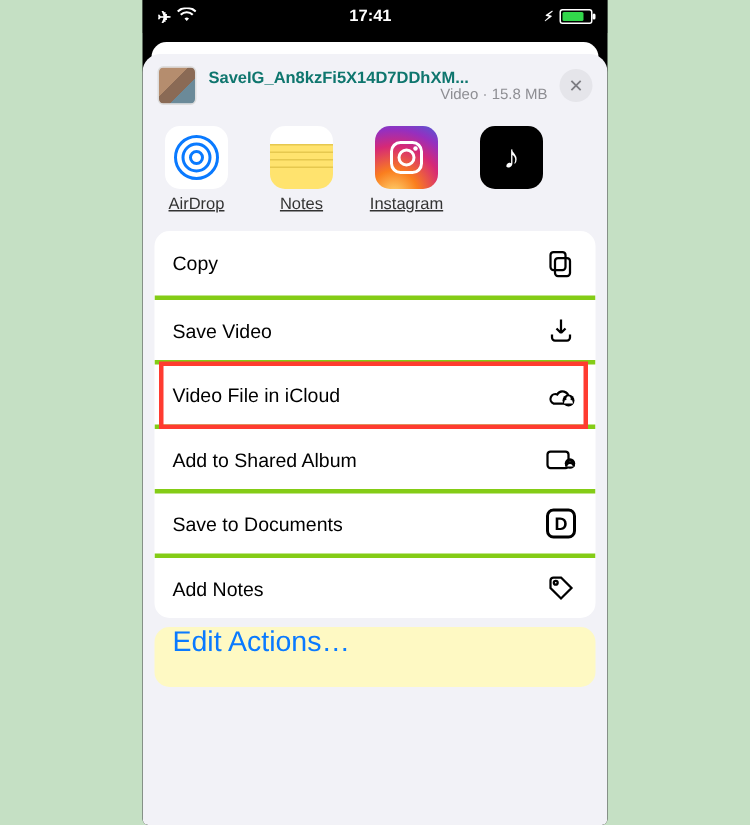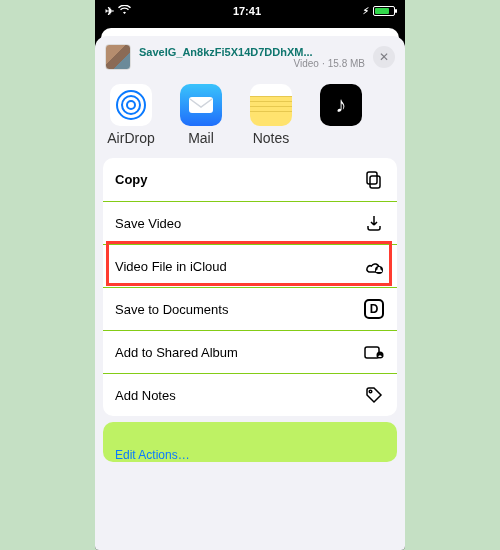--- a/index.html
+++ b/index.html
@@ -38,46 +38,46 @@
     width:22px; height:22px; border-radius:11px; background:#e5e5ea;
     display:flex; align-items:center; justify-content:center; color:#7c7c82; font-size:12px;
   }
   .apps-row {
     display:flex; padding:6px 8px 10px 8px; gap:14px; overflow:hidden;
   }
   .app { width:56px; display:flex; flex-direction:column; align-items:center; gap:4px; flex:none; }
   .app .icon {
     width:42px; height:42px; border-radius:10px; display:flex; align-items:center; justify-content:center;
   }
-  .app .label { font-size:14px; color:#333; text-align:center; white-space:nowrap; }
+  .app .label { font-size:11px; color:#333; text-align:center; white-space:nowrap;text-decoration:underline; }
   .airdrop { position:relative; }
   .airdrop svg { display:block; }
   .mail { background:linear-gradient(#3ac3fb,#1f6efb); }
   .notes { background:linear-gradient(#fff 0 28%,#ffe36e 28% 100%); position:relative; }
   .notes::before { content:""; position:absolute; left:0; right:0; top:28%; height:1px; background:#e6c84f; box-shadow:0 5px 0 #e6c84f,0 10px 0 #e6c84f,0 15px 0 #e6c84f; }
   .insta { background:radial-gradient(circle at 30% 110%,#feda75 0%,#fa7e1e 30%,#d62976 60%,#962fbf 80%,#4f5bd5 100%); }
   .insta svg { display:block; }
   .tiktok { background:#000; color:#fff; font-weight:800; font-size:22px; display:flex; align-items:center; justify-content:center; }
   .actions {
     background:#fff; margin:2px 8px 0 8px; border-radius:10px; overflow:hidden;
   }
   .action {
     display:flex; align-items:center; justify-content:space-between;
     padding:0 12px; height:43px; font-size:13px; color:#000;
-    border-top:1px solid #84cc16; position:relative;
-  }
-  .action:first-child { border-top:none;font-weight:bold; }
+    border-top:3px solid #84cc16; position:relative;
+  }
+  .action:first-child { border-top:none; }
   .action .ic { width:22px; height:22px; display:flex; align-items:center; justify-content:center; }
   .highlight {
     position:absolute; left:106px; top:241px; width:286px; height:45px;
     border:3px solid #ff3b30; pointer-events:none;
   }
   .edit-actions {
-    margin:6px 8px; height:40px; background:#bef264; border-radius:10px;
-    display:flex; align-items:flex-end; padding:0 12px; font-size:12px; color:#0a7aff;
+    margin:6px 8px; height:40px; background:#fef9c3; border-radius:10px;
+    display:flex; align-items:flex-start; padding:0 12px; font-size:19px; color:#0a7aff;
   }
   .doc-icon { width:20px; height:20px; border-radius:5px; border:2px solid #000; display:flex; align-items:center; justify-content:center; font-weight:900; font-size:12px; }
 </style>
 </head>
 <body>
 
 <div class="phone">
 
   <div class="statusbar">
     <div class="status-left">
@@ -121,31 +121,32 @@
               <g fill="none" stroke="#0a7aff" stroke-width="2">
                 <circle cx="17" cy="17" r="4"></circle>
                 <circle cx="17" cy="17" r="9"></circle>
                 <circle cx="17" cy="17" r="14"></circle>
               </g>
             </svg>
         </div>
         <div class="label">AirDrop</div>
       </div>
       <div class="app">
-        <div class="icon mail">
-          <svg width="26" height="18" viewBox="0 0 26 18">
-              <rect x="1" y="1" width="24" height="16" rx="3" fill="#fff"></rect>
-              <path d="M2 3l11 8L24 3" stroke="#cfd4db" stroke-width="1.5" fill="none"></path>
-            </svg>
-        </div>
-        <div class="label">Mail</div>
-      </div>
-      <div class="app">
         <div class="icon notes"></div>
         <div class="label">Notes</div>
+      </div>
+      <div class="app">
+        <div class="icon insta">
+          <svg width="26" height="26" viewBox="0 0 26 26">
+              <rect x="3" y="3" width="20" height="20" rx="6" fill="none" stroke="#fff" stroke-width="2"></rect>
+              <circle cx="13" cy="13" r="5" fill="none" stroke="#fff" stroke-width="2"></circle>
+              <circle cx="19" cy="7" r="1.5" fill="#fff"></circle>
+            </svg>
+        </div>
+        <div class="label">Instagram</div>
       </div>
       <div class="app" style="margin-right:-30px;">
         <div class="icon tiktok">♪</div>
 
       </div>
     </div>
 
     <div class="actions">
       <div class="action">
         <span>Copy</span>
@@ -170,37 +171,37 @@
         <span class="ic">
           <svg width="20" height="18" viewBox="0 0 20 18" fill="#000">
               <path d="M15 11a4 4 0 00-7.5-2A3 3 0 005 15h9a3 3 0 001-4z" fill="none" stroke="#000" stroke-width="1.5"></path>
               <circle cx="15" cy="13" r="4" fill="#000"></circle>
               <circle cx="15" cy="11.5" r="1.4" fill="#fff"></circle>
               <path d="M12 15a3 3 0 016 0" fill="#fff"></path>
             </svg>
         </span>
       </div>
       <div class="action">
-        <span>Save to Documents</span>
-        <span class="ic">
-          <span class="doc-icon">D</span>
-        </span>
-      </div>
-      <div class="action">
         <span>Add to Shared Album</span>
         <span class="ic">
           <svg width="20" height="16" viewBox="0 0 20 16" fill="none" stroke="#000" stroke-width="1.5">
               <rect x="1" y="3" width="14" height="11" rx="2"></rect>
               <circle cx="16" cy="11" r="3.5" fill="#000" stroke="none"></circle>
               <circle cx="16" cy="10" r="1.1" fill="#fff"></circle>
               <path d="M13.5 13a2.5 2.5 0 015 0" fill="#fff"></path>
             </svg>
         </span>
       </div>
       <div class="action">
+        <span>Save to Documents</span>
+        <span class="ic">
+          <span class="doc-icon">D</span>
+        </span>
+      </div>
+      <div class="action">
         <span>Add Notes</span>
         <span class="ic">
           <svg width="20" height="20" viewBox="0 0 20 20" fill="none" stroke="#000" stroke-width="1.5">
               <path d="M10 3l7 7-7 7-7-7V5a2 2 0 012-2h5z"></path>
               <circle cx="6.5" cy="6.5" r="1.3"></circle>
             </svg>
         </span>
       </div>
     </div>
 

